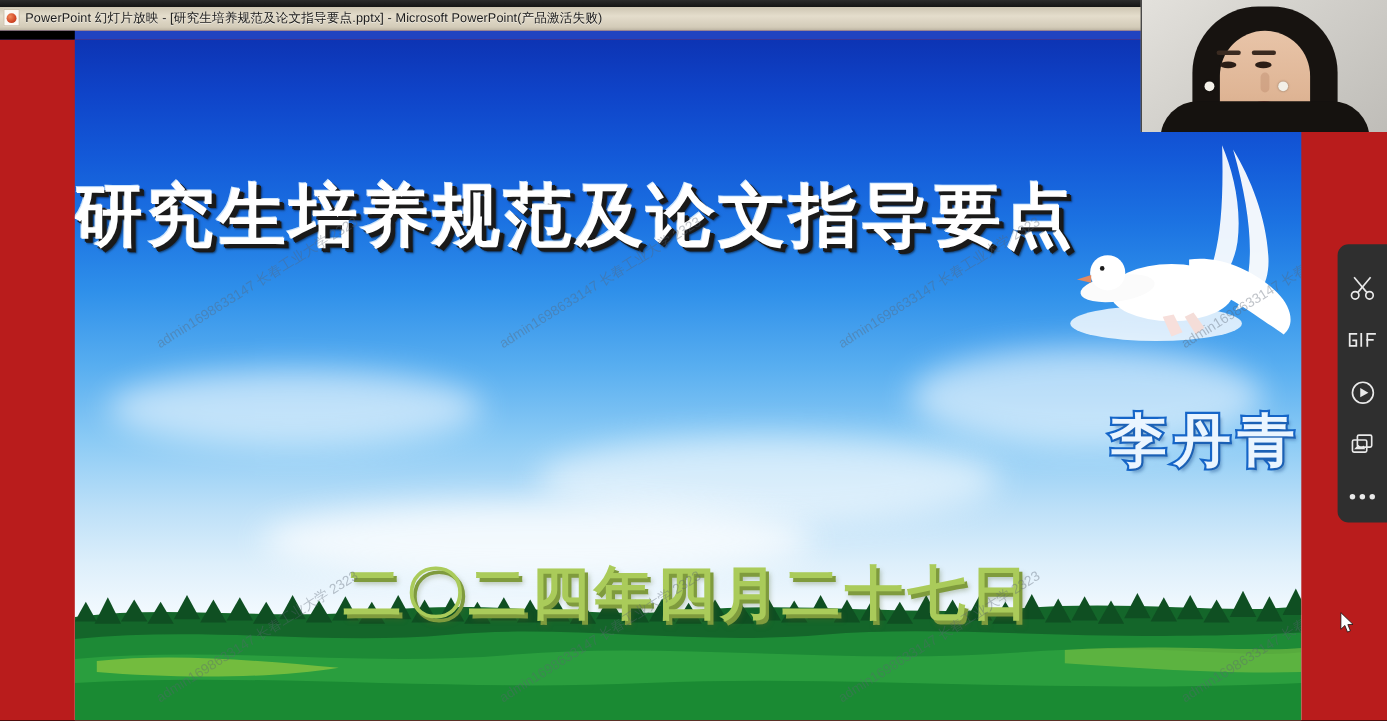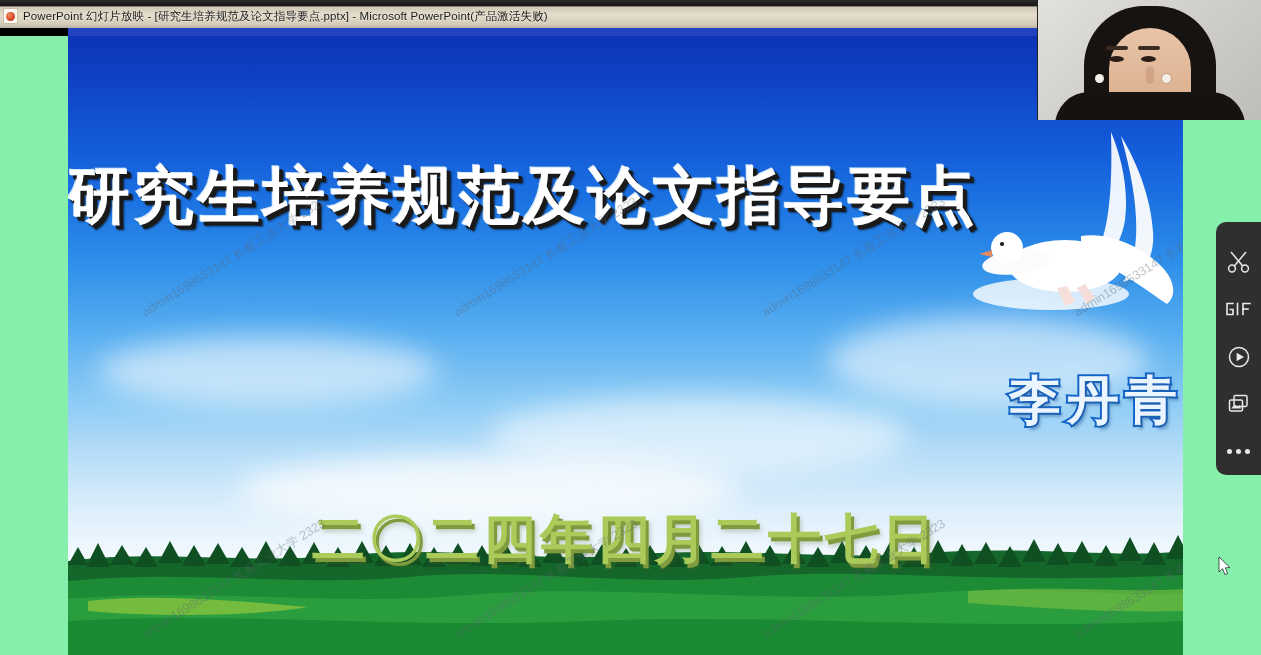--- a/index.html
+++ b/index.html
@@ -1,21 +1,21 @@
 <!DOCTYPE html>
 <html><head>
 <meta charset="utf-8">
 <style>
   * { margin:0; padding:0; box-sizing:border-box; }
   html, body {
     width:1261px; height:655px;
     background:#000; overflow:hidden;
     font-family:"Liberation Sans", sans-serif;
   }
-  #screen { position:relative; width:1261px; height:655px; background:#86efac; overflow:hidden; }
+  #screen { position:relative; width:1261px; height:655px; background:#b91c1c; overflow:hidden; }
 
   
   #titlebar{
     position:absolute; left:0; top:0; width:1045px; height:28px;
     background:linear-gradient(to bottom,#2b2b2b 0%,#151515 22%,#cfc7b4 24%,#e4ddcc 52%,#d3cbb8 88%,#b9b1a0 100%);
     display:flex; align-items:flex-end; padding-bottom:2px;
   }
   #titlebar .tb-inner{ display:flex; align-items:center; height:20px; padding-left:3px; }
   #ppt-icon{
     width:15px; height:16px; border:1px solid #c9bda8; background:#fbf9f4;

